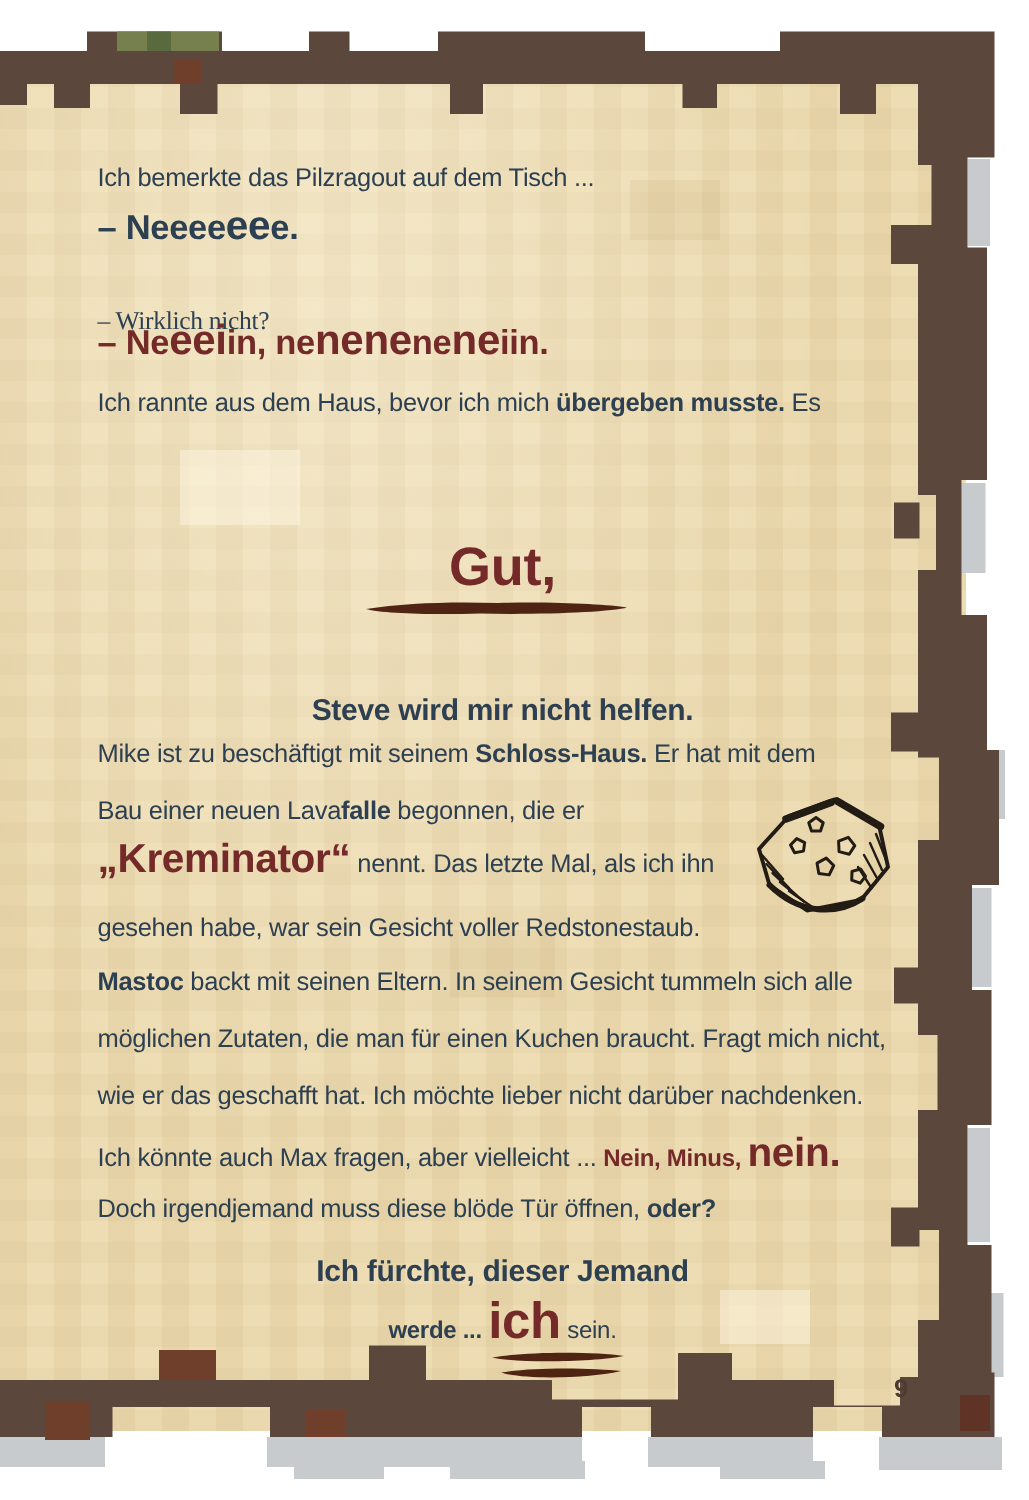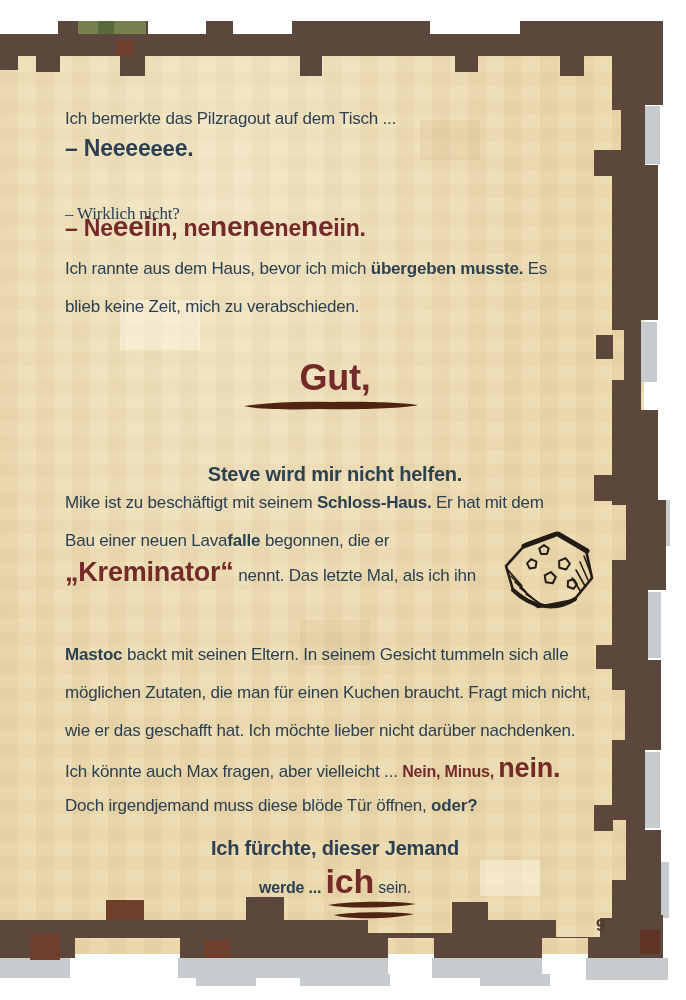--- a/index.html
+++ b/index.html
@@ -26,21 +26,21 @@
   .frame .rust{fill:var(--rust);}
   .frame .rust2{fill:var(--rust2);}
   .frame .green{fill:var(--green);}
   .frame .green2{fill:var(--green2);}
   .line{position:absolute;left:65px;white-space:nowrap;font-size:17px;line-height:1.35;
         color:var(--ink);letter-spacing:-0.2px;}
   .c{left:65px;width:540px;text-align:center;}
   .b{font-weight:700;}
   .red{color:var(--red);}
   .s23{font-size:23px;font-weight:700;}
-  .s31{font-size:22px;font-weight:700;}
+  .s31{font-size:27px;font-weight:700;}
   .s32{font-size:28px;font-weight:700;}
   .s27{font-size:27px;font-weight:700;}
   .s20{font-size:16px;font-weight:700;}
   .s34{font-size:34px;font-weight:700;}
   .s16{font-size:16px;font-weight:400;}
   .gut{font-size:36px;font-weight:700;color:var(--red);}
   .steve{font-size:20px;font-weight:700;margin-top:47px;}
   .closing20{font-size:20px;font-weight:700;}
   .underline-svg{position:absolute;}
   .underline-svg path{fill:var(--brush);}
@@ -113,42 +113,42 @@
   </div>
   <div class="line" style="top:203px;font-family:Liberation Serif, serif;">
     <span>– Wirklich nicht?</span>
   </div>
   <div class="line red" style="top:212px;line-height:1.1;">
     <span class="s23">– Ne</span><span class="s32">eei</span><span class="s23">in, ne</span><span class="s32">nene</span><span class="s23">ne</span><span class="s32">ne</span><span class="s23">iin.</span>
   </div>
   <div class="line" style="top:258px;">
     <span>Ich rannte aus dem Haus, bevor ich mich </span><span class="b">übergeben musste.</span><span> Es</span>
   </div>
-  <div class="line" style="top:296px;">
-    <span>blieb keine Zeit, mich zu verabschieden.</span>
-  </div>
 
   <div class="line c gut" style="top:354px;">
     <span>Gut,</span>
   </div>
   <svg class="underline-svg" style="left:240px;top:399px;" width="182" height="13" viewBox="0 0 182 13">
     <path d="M4,7 C30,3 60,2 92,3 C130,2 165,4 178,6 C168,9 120,11 80,10 C48,11 14,10 4,7 Z"></path>
   </svg>
   <div class="line c steve" style="top:414px;">
     <span>Steve wird mir nicht helfen.</span>
   </div>
 
   <div class="line" style="top:492px;">
     <span>Mike ist zu beschäftigt mit seinem </span><span class="b">Schloss-Haus.</span><span> Er hat mit dem</span>
   </div>
   <div class="line" style="top:530px;">
     <span>Bau einer neuen Lava</span><span class="b">falle</span><span> begonnen, die er</span>
   </div>
   <div class="line" style="top:556px;line-height:1.2;">
     <span class="s27 red">„Kreminator“</span><span> nennt. Das letzte Mal, als ich ihn</span>
+  </div>
+  <div class="line" style="top:608px;">
+    <span>gesehen habe, war sein Gesicht voller Redstonestaub.</span>
   </div>
 
   <svg class="illustration" width="100" height="92" viewBox="0 0 100 92">
     <path class="sketch" stroke-width="2.6" d="M28,16 L58,5 L88,22 L94,50 L76,72 L40,79 L15,62 L8,38 Z"></path>
     <path class="sketch" stroke-width="5" d="M26,18 L56,7"></path>
     <path class="sketch" stroke-width="5" d="M60,6 L89,23"></path>
     <path class="sketch" stroke-width="4" d="M15,62 C35,82 60,82 77,71"></path>
     <g class="sketch" stroke-width="1.6">
       <path d="M10,42 L24,58"></path>
         <path d="M13,48 L28,64"></path>

